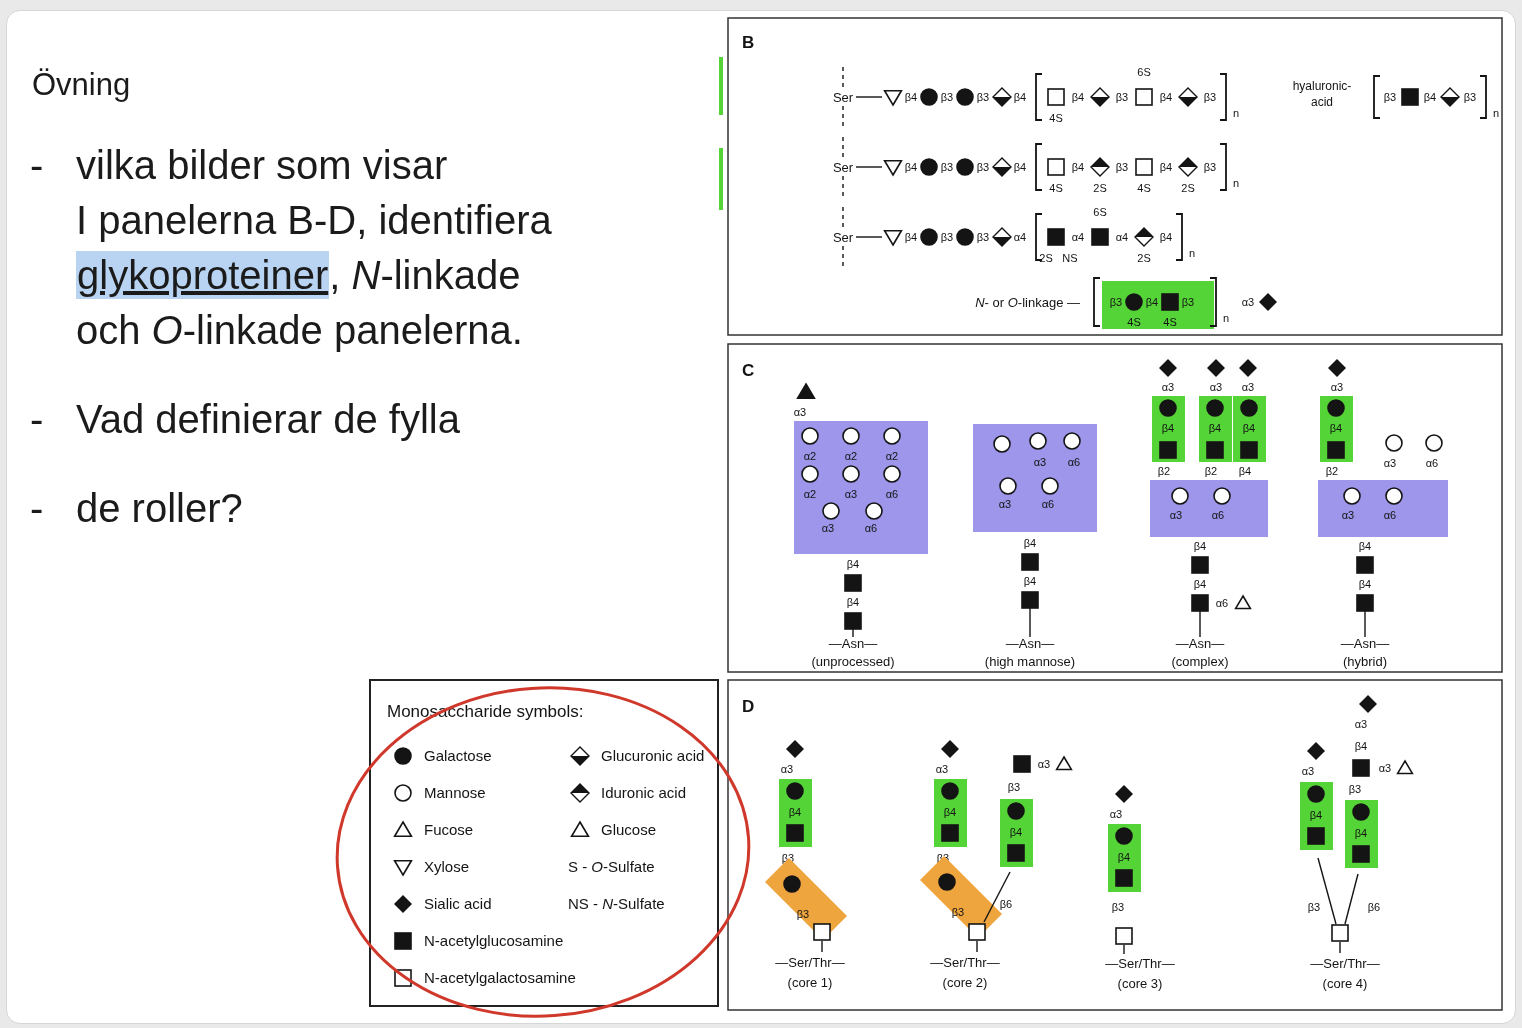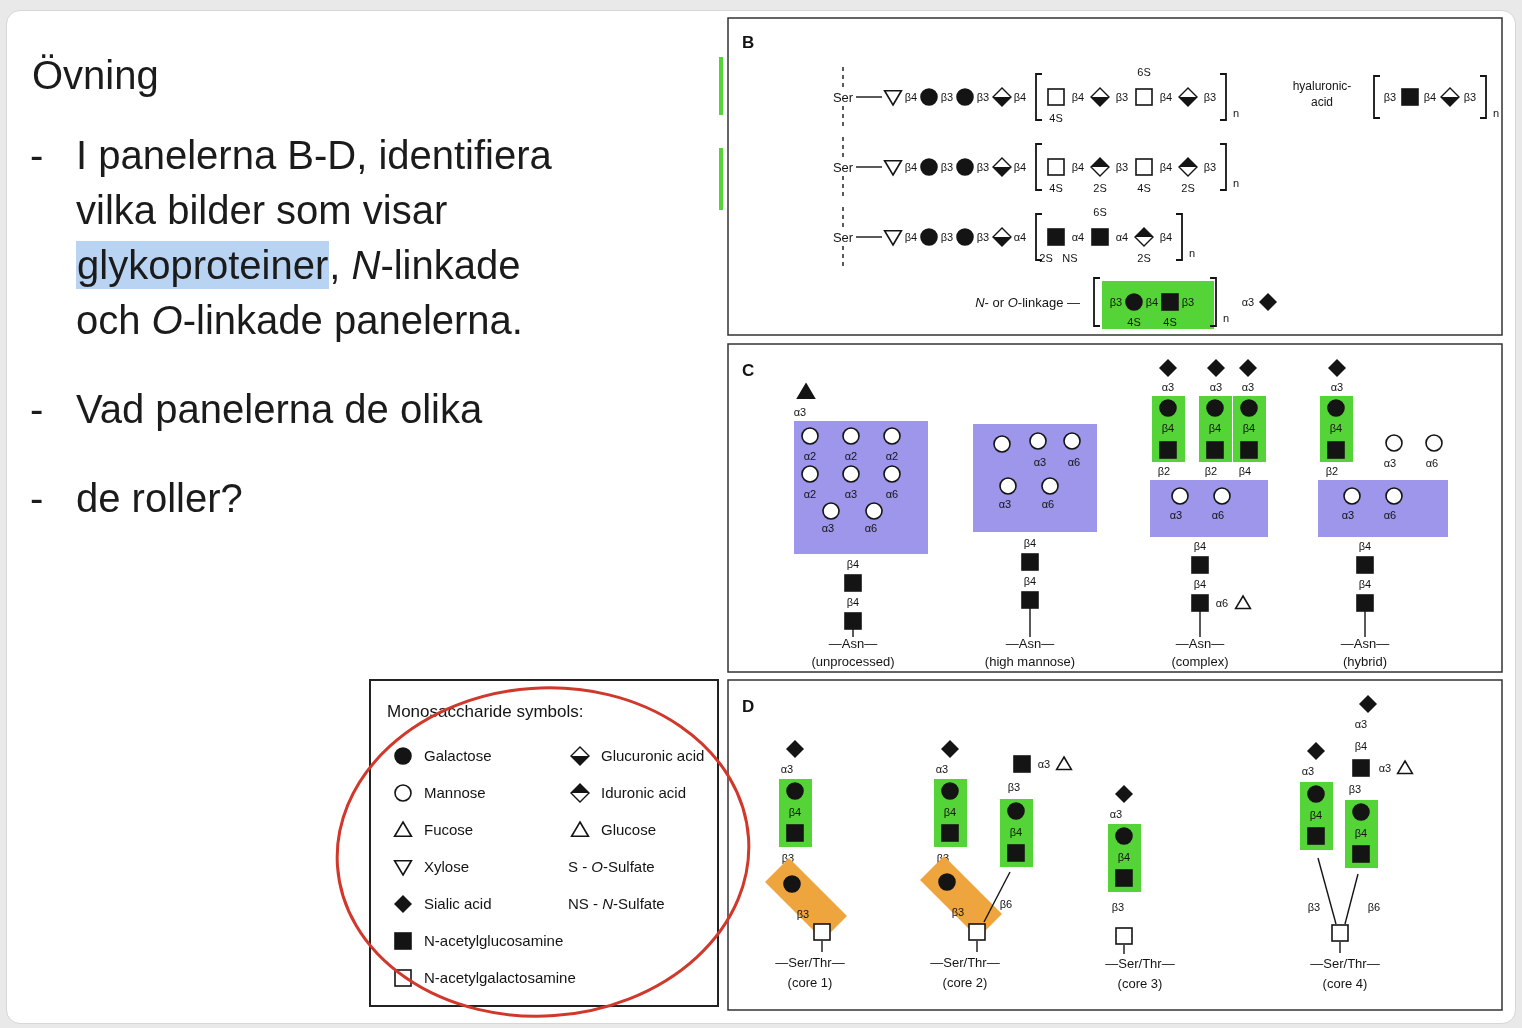--- a/index.html
+++ b/index.html
@@ -1,50 +1,50 @@
 <!DOCTYPE html>
 <html lang="sv"><head>
 <meta charset="utf-8">
 <style>
   html,body{margin:0;padding:0;background:#e9e9e9;}
   #stage{position:relative;width:1522px;height:1028px;overflow:hidden;font-family:"Liberation Sans",sans-serif;}
   #slide{position:absolute;left:6px;top:10px;width:1508px;height:1012px;background:#ffffff;border:1px solid #d6d6d6;border-radius:14px;}
   #diagram{position:absolute;left:0;top:0;pointer-events:none;}
   #diagram text{font-family:"Liberation Sans",sans-serif;}
   .exercise{position:absolute;left:30px;top:50px;width:692px;color:#1b1b1b;font-size:40px;line-height:55px;}
-  .exercise h1{font-size:40px;font-weight:400;margin:0 0 28px 2px;line-height:50px;}
+  .exercise h1{font-size:31px;font-weight:400;margin:10px 0 28px 2px;line-height:50px;}
   .bullet{display:flex;margin-bottom:34px;}
   .dash{width:46px;flex:none;}
   .bbody{flex:1;}
   .line{display:block;}
   .it{font-style:italic;}
-  .hl{padding:2px 1px;}
+  .hl{padding:2px 1px;text-decoration:underline;}
 </style>
 </head>
 <body>
 
 <div id="stage">
   <div id="slide"></div>
 
   <div class="exercise">
     <h1>Övning</h1>
     <div id="bullets">
         <div class="bullet">
           <span class="dash">-</span>
           <span class="bbody">
+            <span class="line"><span>vilka bilder som visar</span></span>
             <span class="line"><span>I panelerna B-D, identifiera</span></span>
-            <span class="line"><span>vilka bilder som visar</span></span>
             <span class="line"><span class="hl" style="background: rgb(185, 212, 243);">glykoproteiner</span><span>, </span><span class="it">N</span><span>-linkade</span></span>
             <span class="line"><span>och </span><span class="it">O</span><span>-linkade panelerna.</span></span>
           </span>
         </div>
         <div class="bullet">
           <span class="dash">-</span>
           <span class="bbody">
-            <span class="line"><span>Vad panelerna de olika</span></span>
+            <span class="line"><span>Vad definierar de fylla</span></span>
           </span>
         </div>
         <div class="bullet">
           <span class="dash">-</span>
           <span class="bbody">
             <span class="line"><span>de roller?</span></span>
           </span>
         </div>
       </div>
   </div>

